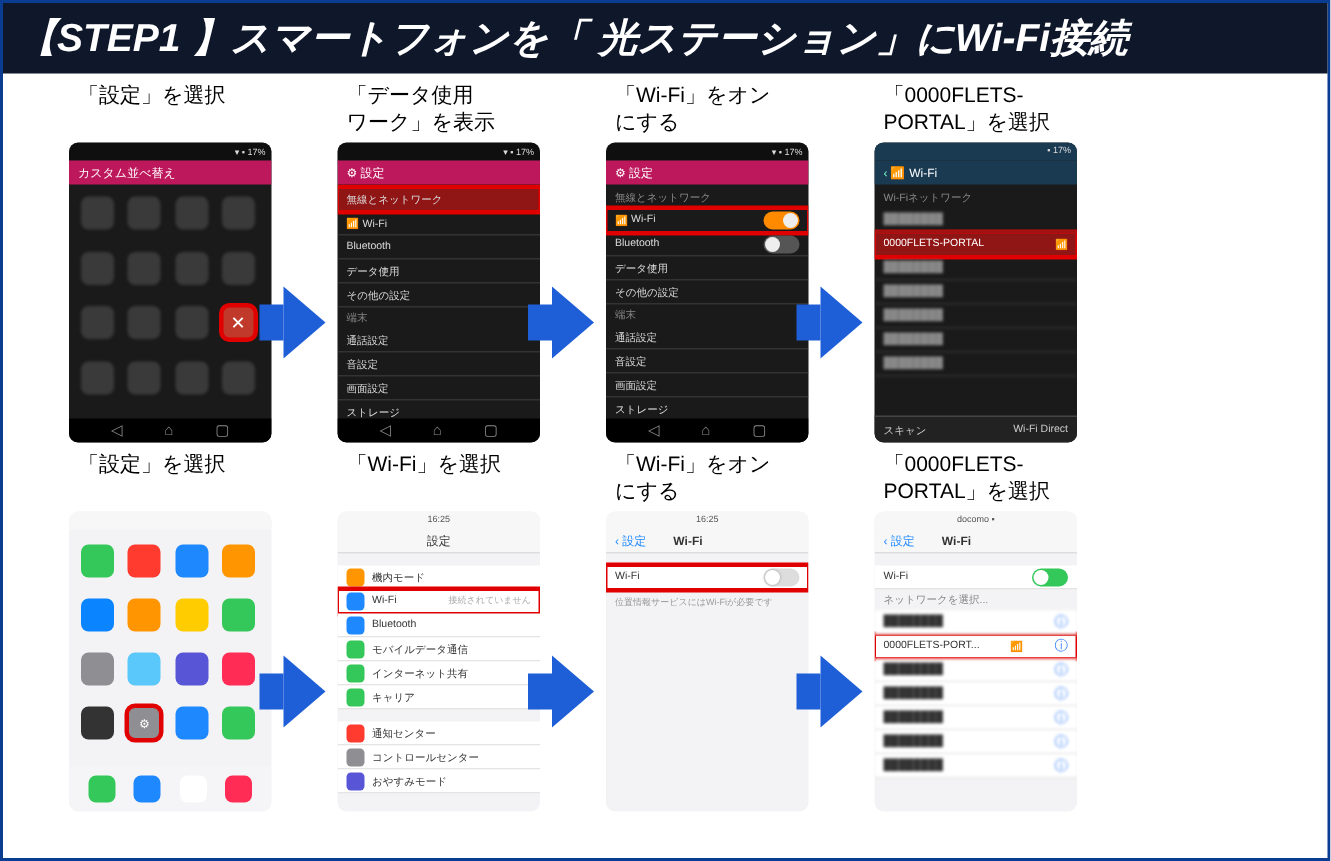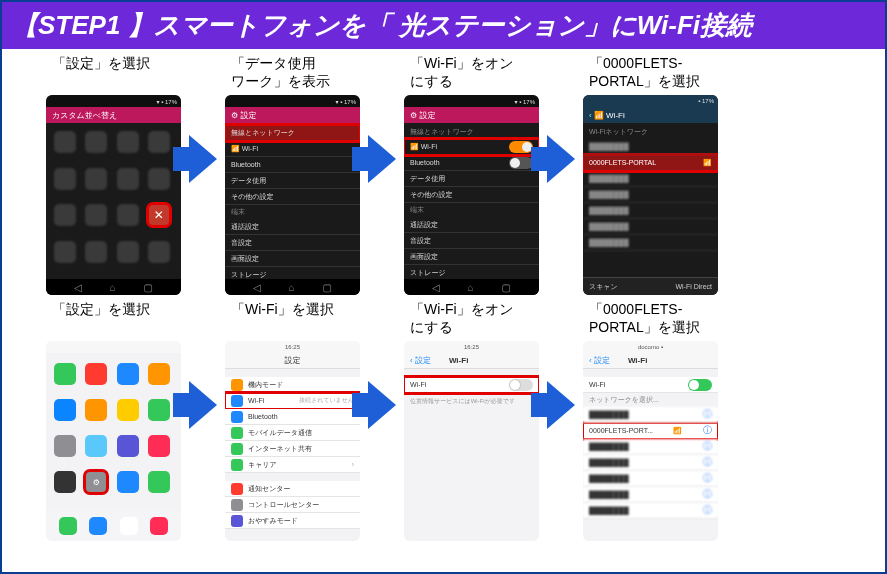--- a/index.html
+++ b/index.html
@@ -1,21 +1,21 @@
 <!DOCTYPE html>
 <html><head>
 <meta charset="utf-8">
 <style>
   * { box-sizing: border-box; margin: 0; padding: 0; }
   body { font-family: "Hiragino Kaku Gothic ProN", "Meiryo", sans-serif; background: #fff; width: 887px; }
   .outer { border: 2px solid #0a3d91; width: 887px; height: 574px; }
-  .header-bar { background: #6d28d9; color: #fff; font-weight: bold; font-size: 26px; font-style: italic; padding: 6px 10px; }
+  .header-bar { background: #0f172a; color: #fff; font-weight: bold; font-size: 26px; font-style: italic; padding: 6px 10px; }
   .content { padding: 6px 10px 0 10px; }
   .sec-title { font-size: 16px; font-weight: bold; margin-bottom: 2px; }
-  .flow-row { display: flex; align-items: flex-start; margin-bottom: 6px; padding-left: 34px; }
+  .flow-row { display: flex; align-items: center; margin-bottom: 6px; padding-left: 34px; }
   .step-col { display: flex; flex-direction: column; align-items: flex-start; }
   .step-label { font-size: 14px; min-height: 38px; line-height: 1.25; padding-left: 6px; margin-bottom: 2px; white-space: pre; }
   .phone {
     width: 135px; height: 200px; background: #111; border-radius: 6px;
     position: relative; overflow: hidden; color: #ccc; font-size: 8px;
     display: flex; flex-direction: column;
   }
   .phone.android { background: #1a1a1a; }
   .phone.ios { background: #f3f3f5; color: #333; }
   .statusbar { height: 12px; background: rgba(0,0,0,.4); display:flex; justify-content:flex-end; align-items:center; padding:0 4px; font-size:6px; color:#ddd;}

